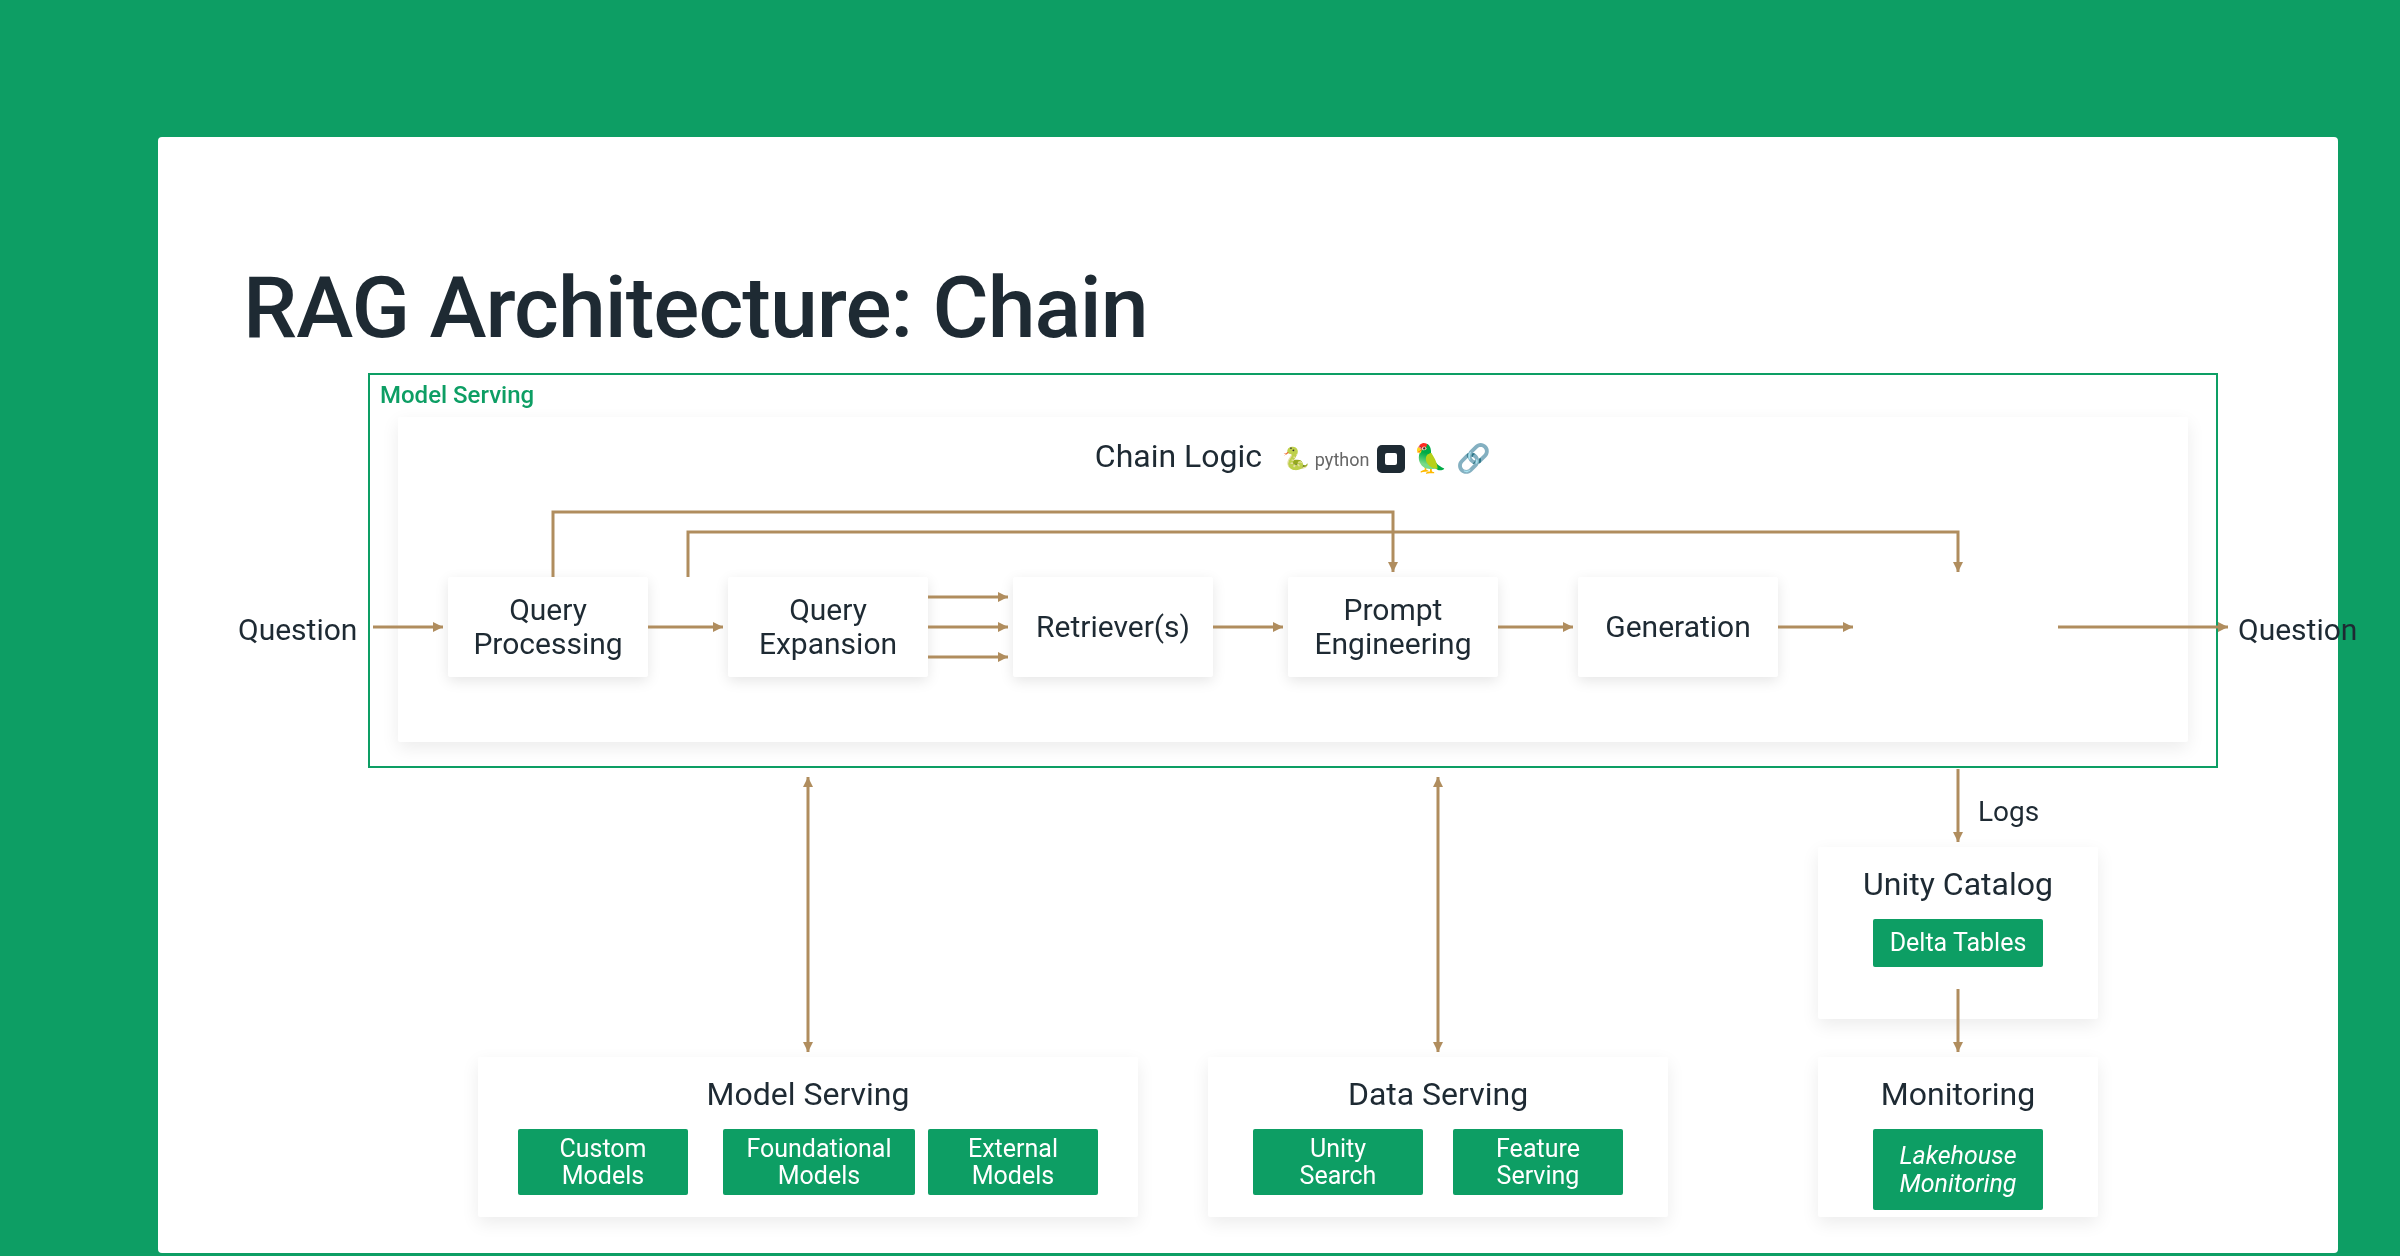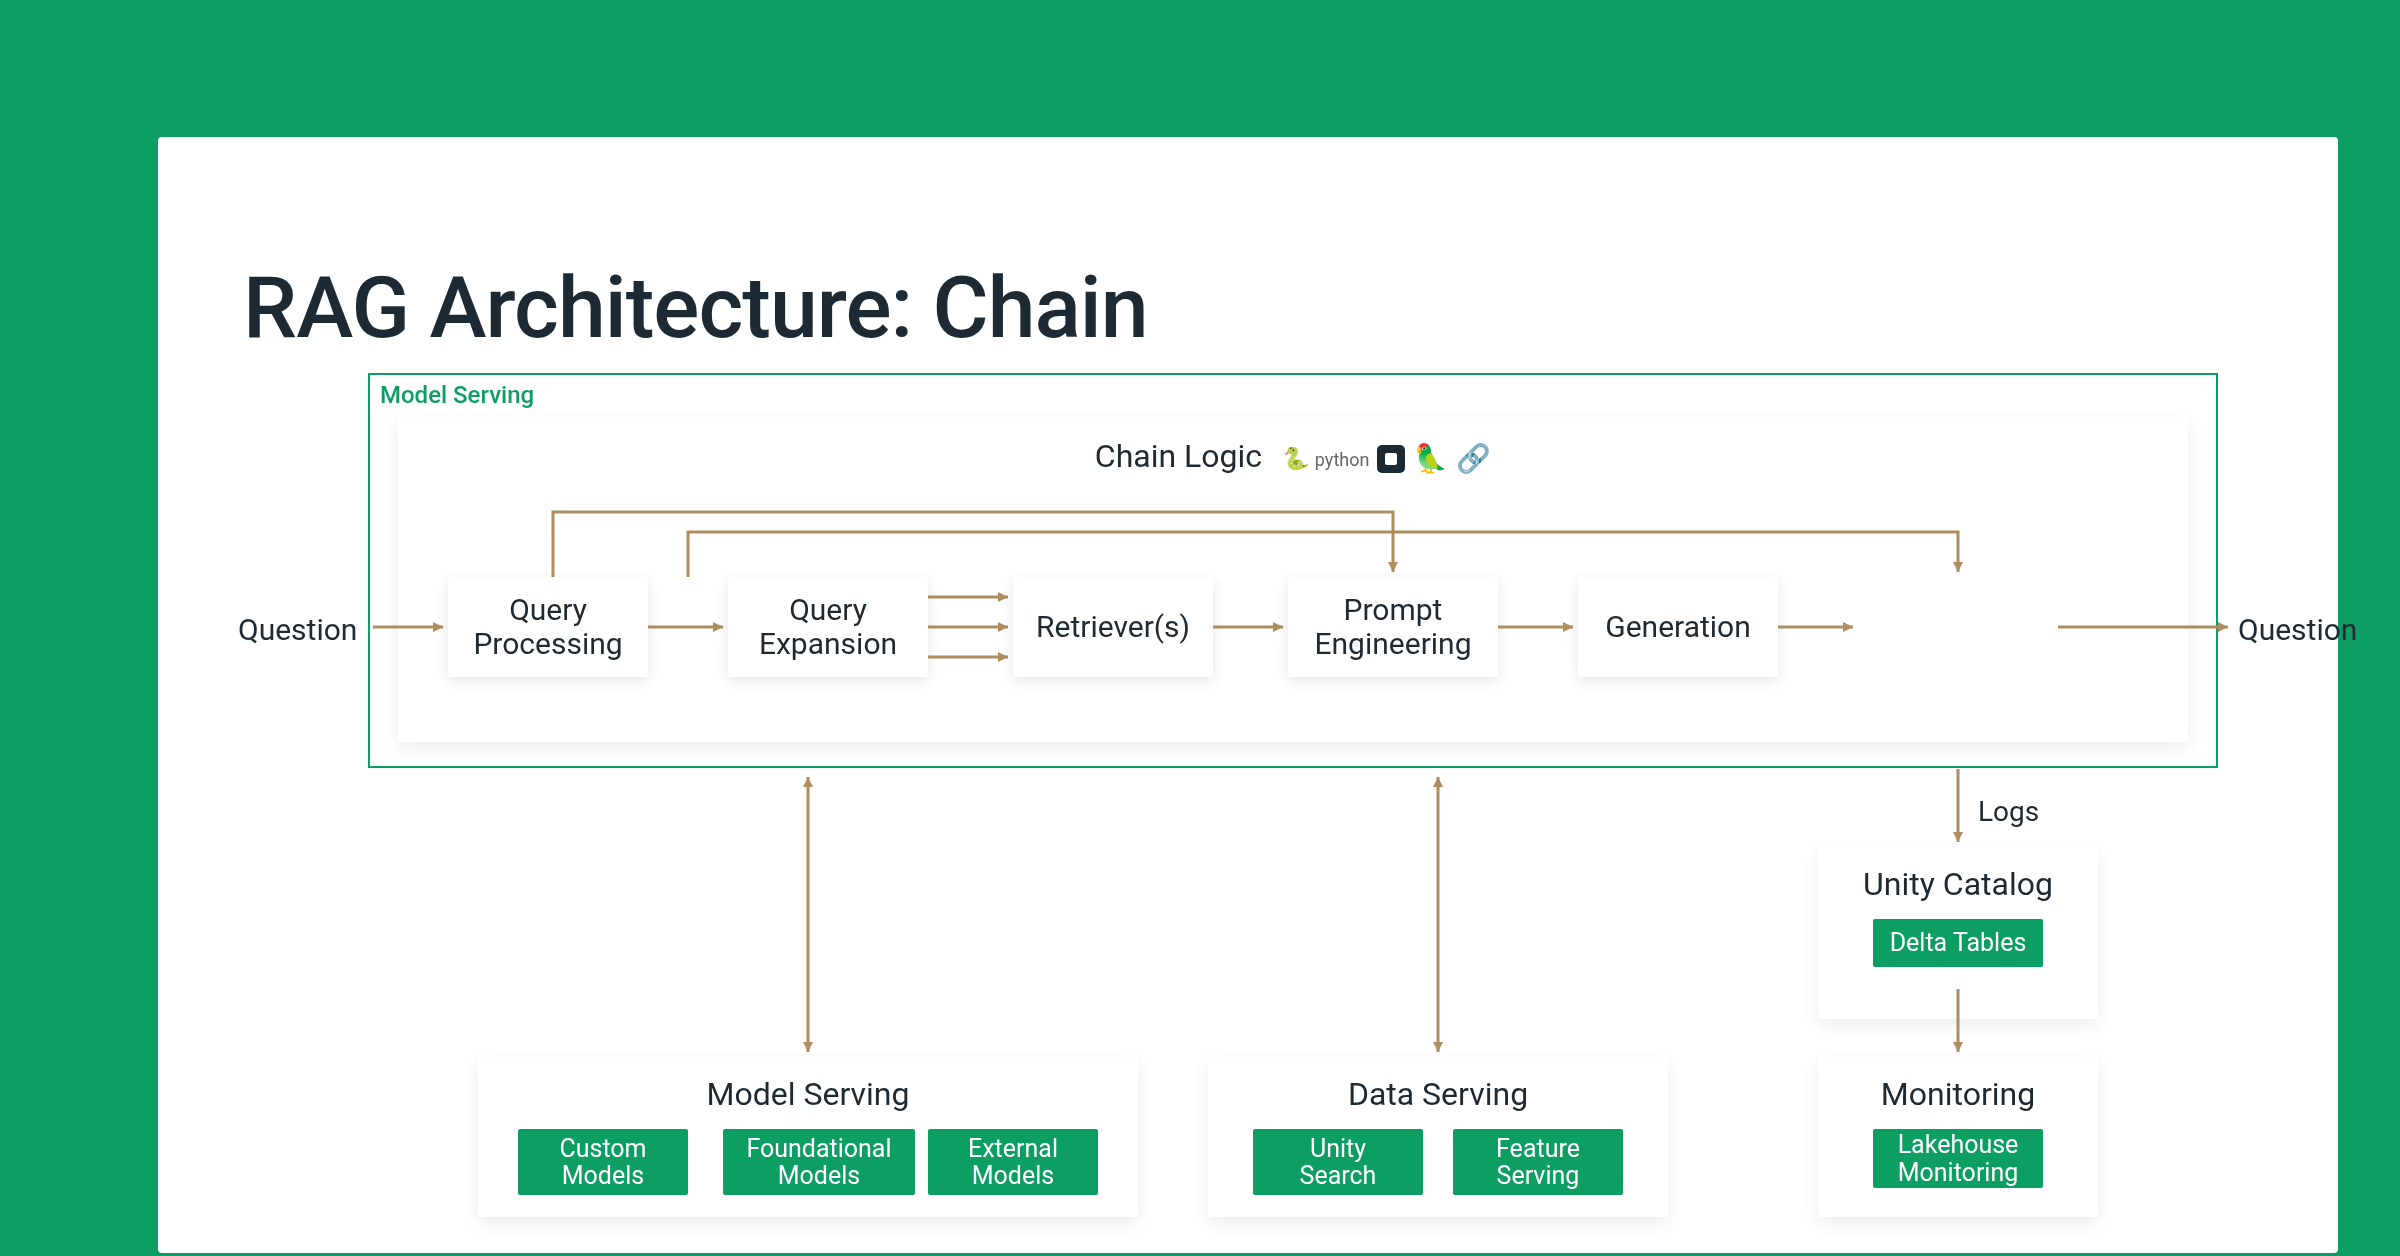--- a/index.html
+++ b/index.html
@@ -191,21 +191,21 @@
 
   <div class="side-label" style="left:1820px; top:658px;">Logs</div>
 
   <div class="group-box" style="left:1660px; top:710px; width:280px; height:172px;">
     <div class="group-title">Unity Catalog</div>
     <div class="chip" style="left:55px; top:72px; width:170px; height:48px;">Delta Tables</div>
   </div>
 
   <div class="group-box" style="left:1660px; top:920px; width:280px; height:160px;">
     <div class="group-title">Monitoring</div>
-    <div class="chip" style="left:55px; top:72px; width:170px; height:59px; white-space:pre-line;">Lakehouse
+    <div class="chip" style="left:55px; top:72px; width:170px; height:81px; white-space:pre-line;font-style:italic;">Lakehouse
 Monitoring</div>
   </div>
 
   <div class="group-box" style="left:320px; top:920px; width:660px; height:160px;">
     <div class="group-title">Model Serving</div>
     <div class="chip" style="left:40px;  top:72px; width:170px; height:66px; white-space:pre-line;">Custom
 Models</div>
     <div class="chip" style="left:245px; top:72px; width:192px; height:66px; white-space:pre-line;">Foundational
 Models</div>
     <div class="chip" style="left:450px; top:72px; width:170px; height:66px; white-space:pre-line;">External

